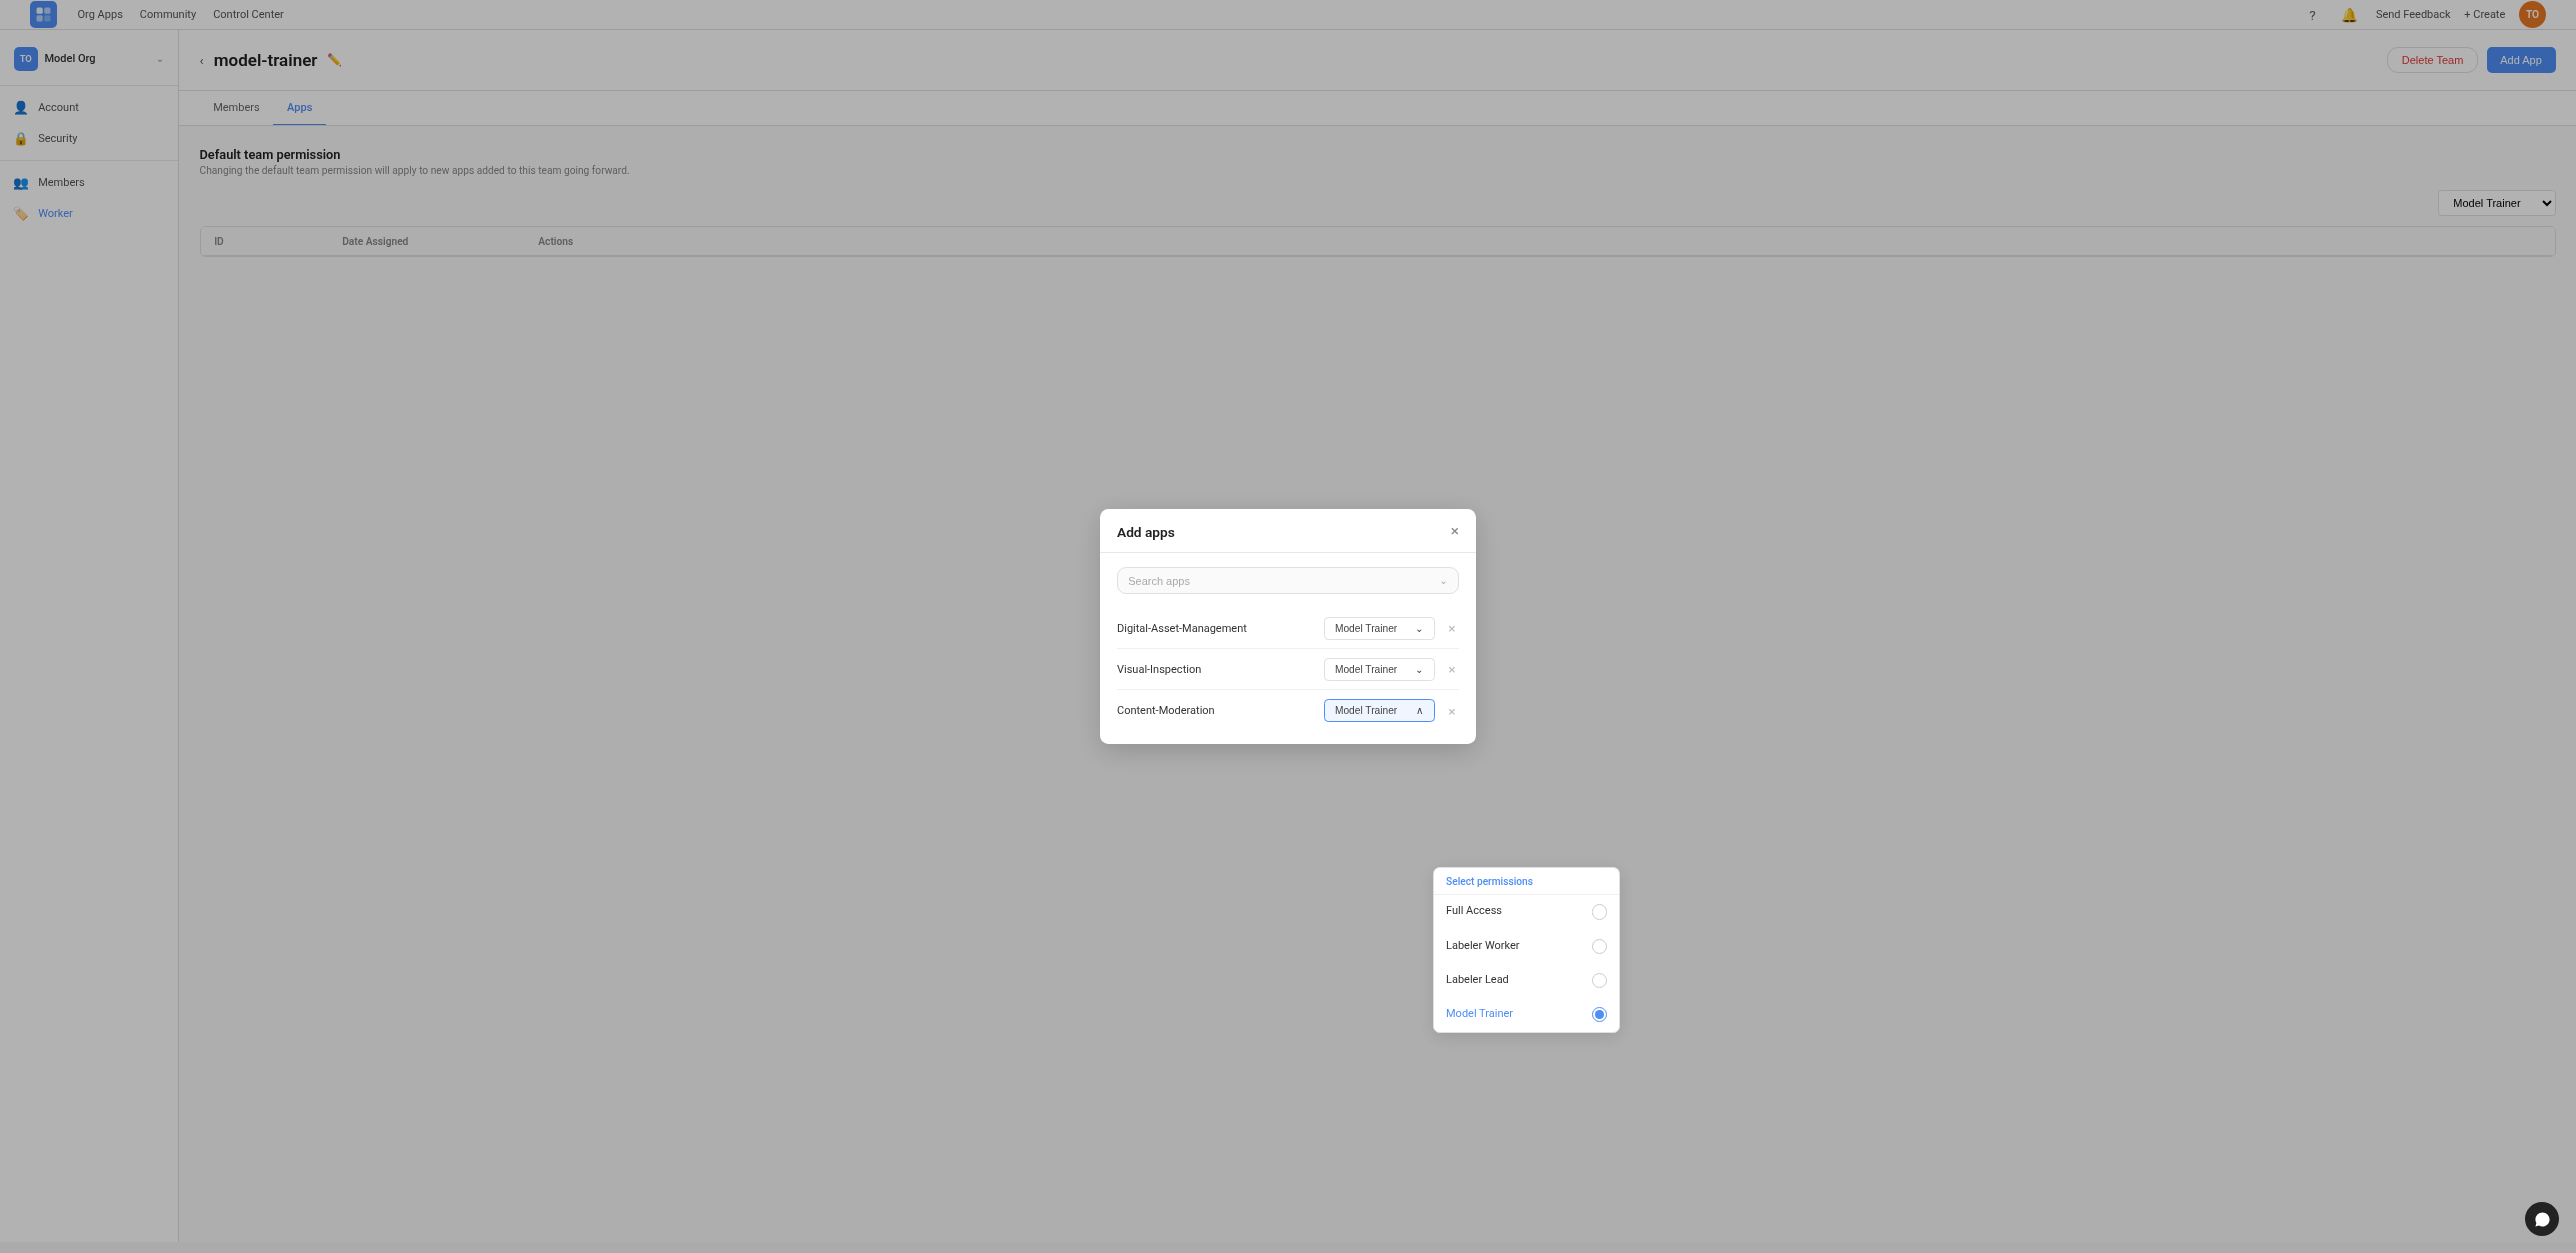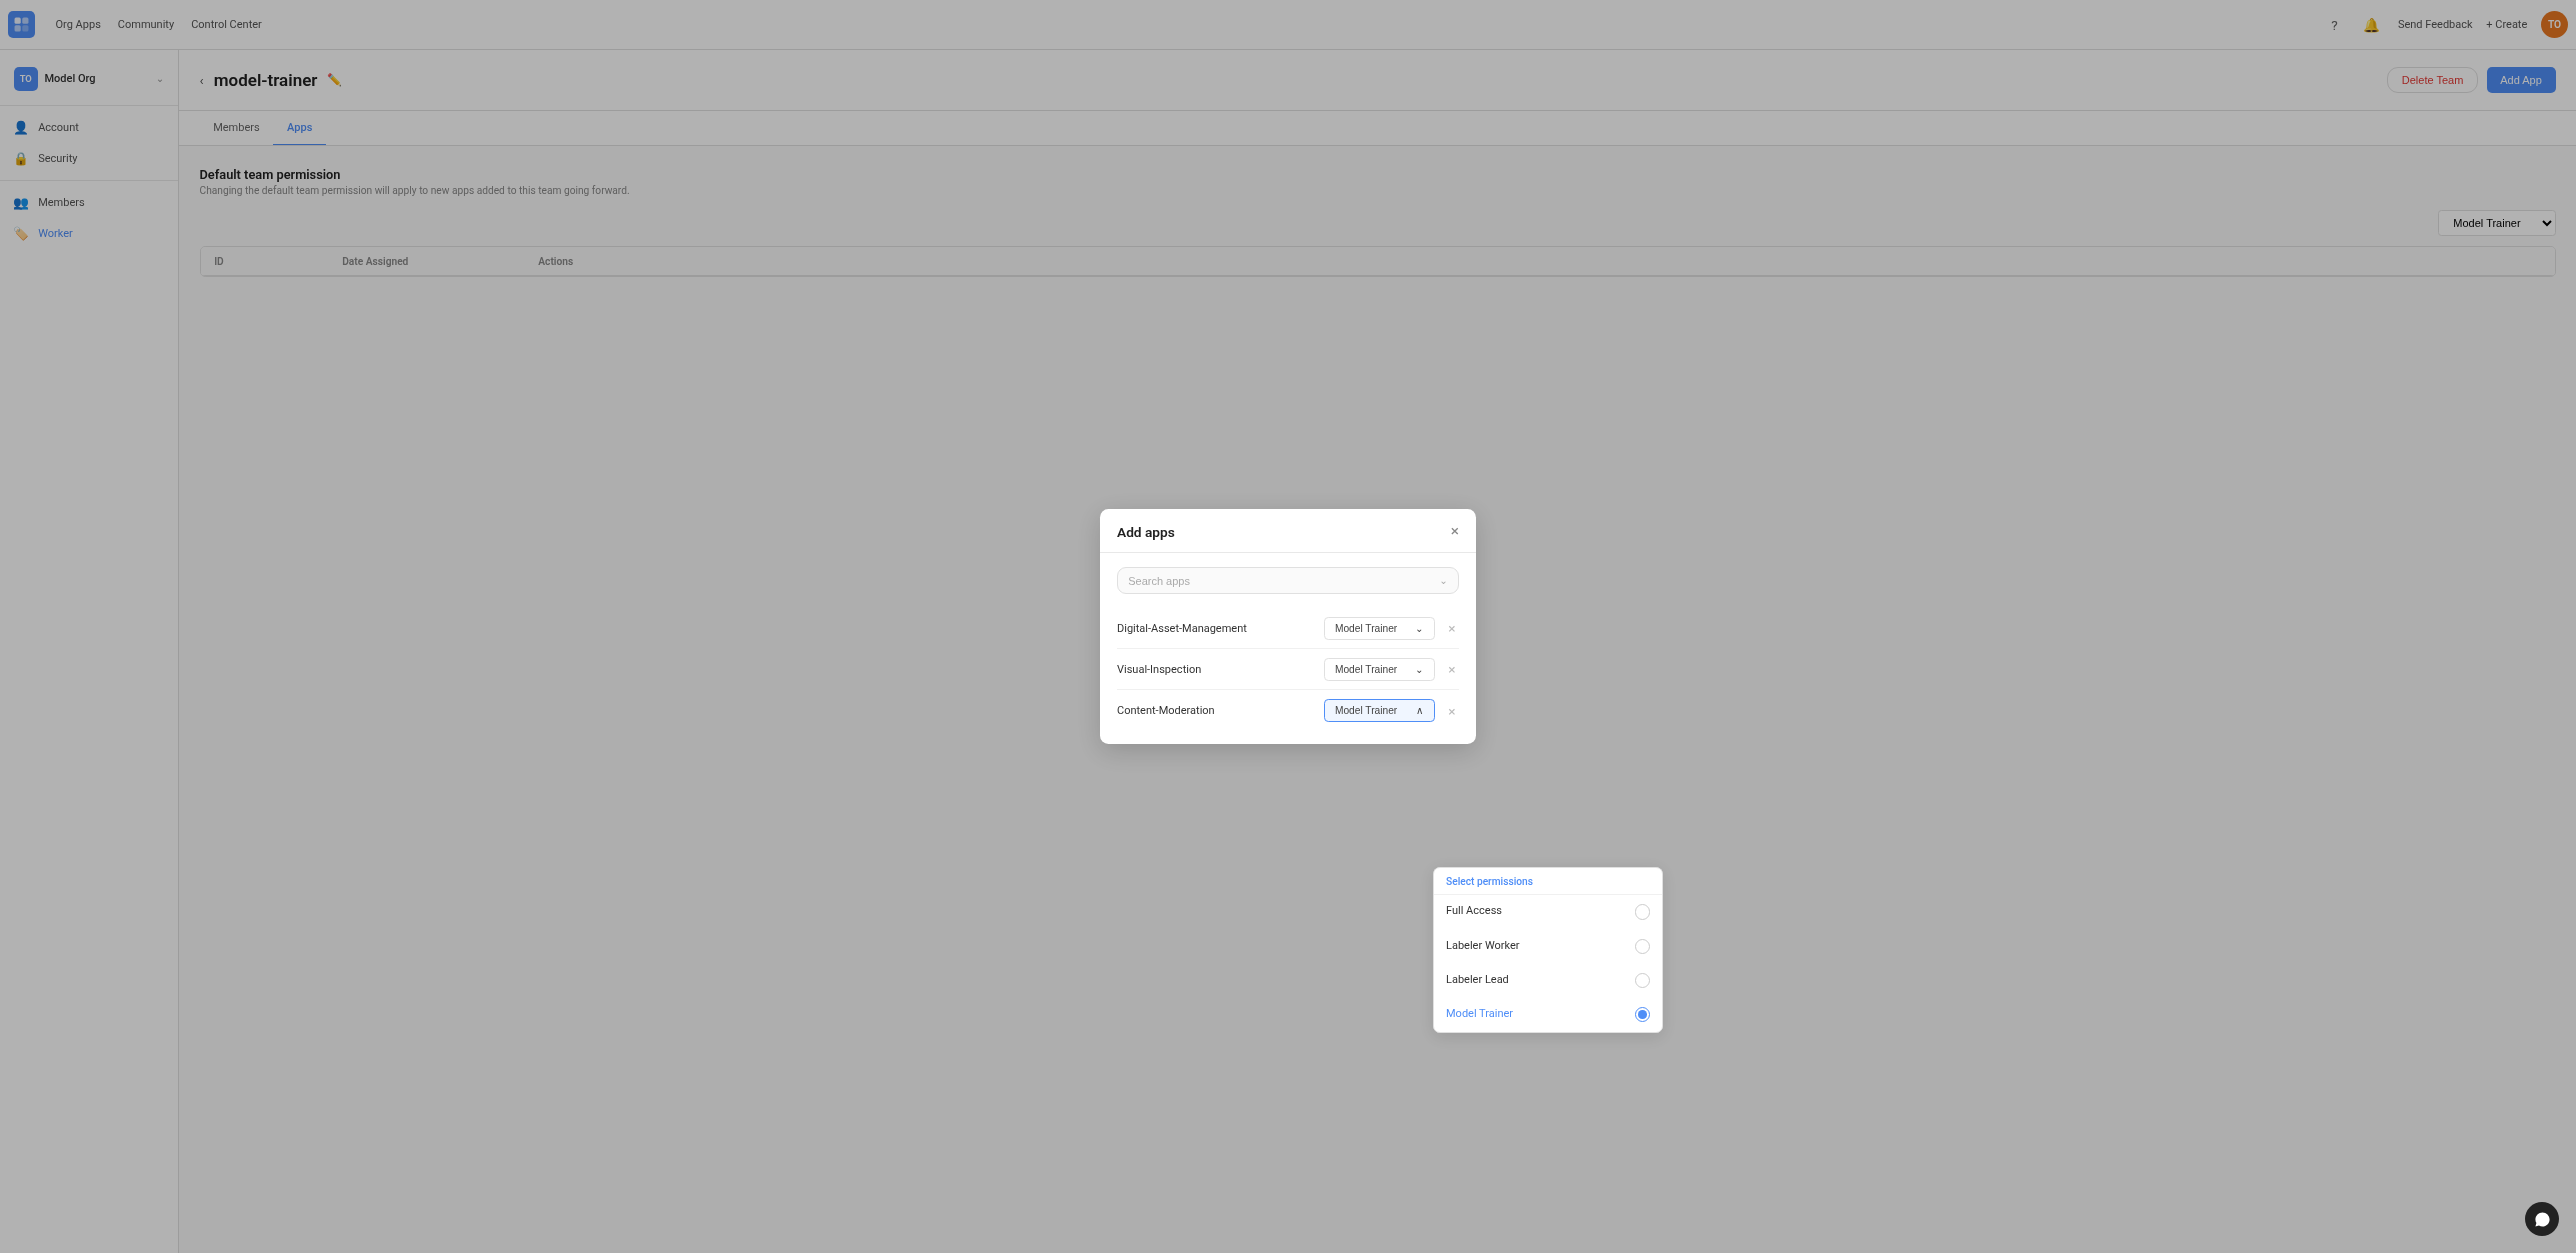--- a/index.html
+++ b/index.html
@@ -1,22 +1,22 @@
 <!DOCTYPE html>
 <html style="font-size:13.7px"><head>
   <meta charset="utf-8">
   <style>
     * { box-sizing: border-box; margin: 0; padding: 0; }
     body { font-family: -apple-system, BlinkMacSystemFont, 'Segoe UI', Roboto, sans-serif; background: #f5f5f5; color: #333; font-size: 12px; }
 
     
     .top-nav {
-      display: flex; align-items: center; height: 50px;
+      display: flex; align-items: center; height: 30px;
       background: #fff; border-bottom: 0.9px solid #e0e0e0;
-      padding: 0 8px; gap: 20.5px; position: relative; z-index: 10;
+      padding: 0 30px; gap: 20.5px; position: relative; z-index: 10;
     }
     .nav-logo { width: 27px; height: 27px; background: #4f8ef7; border-radius: 5.1px; display: flex; align-items: center; justify-content: center; flex-shrink: 0; }
     .nav-logo svg { width: 17px; height: 17px; }
     .nav-links { display: flex; gap: 17px; flex: 1; }
     .nav-link { font-size: 11px; color: #555; cursor: pointer; padding: 3.4px 0; }
     .nav-right { display: flex; align-items: center; gap: 13.7px; margin-left: auto; }
     .nav-icon-btn { width: 24px; height: 24px; display: flex; align-items: center; justify-content: center; cursor: pointer; color: #666; font-size: 13.7px; }
     .send-feedback { font-size: 11px; color: #555; cursor: pointer; }
     .create-btn { display: flex; align-items: center; gap: 3.4px; font-size: 11px; color: #555; cursor: pointer; }
     .user-avatar { width: 27px; height: 27px; background: #e87722; border-radius: 50%; display: flex; align-items: center; justify-content: center; color: #fff; font-size: 10.2px; font-weight: 600; cursor: pointer; }
@@ -81,21 +81,21 @@
     .search-bar input::placeholder { color: #aaa; }
     .search-chevron { color: #aaa; font-size: 10.2px; }
     .app-row { display: flex; align-items: center; padding: 8.5px 0; border-bottom: 0.9px solid #f0f0f0; gap: 10.2px; }
     .app-row:last-child { border-bottom: none; }
     .app-name { flex: 1; font-size: 11px; color: #333; }
     .permission-btn { display: flex; align-items: center; gap: 5.1px; padding: 5.1px 10.2px; border: 0.9px solid #e0e0e0; border-radius: 4.3px; background: #fff; font-size: 10.2px; color: #444; cursor: pointer; min-width: 111px; justify-content: space-between; }
     .permission-btn.active-open { border-color: #4f8ef7; background: #f0f6ff; }
     .remove-btn { color: #bbb; cursor: pointer; font-size: 13.7px; padding: 1.7px 3.4px; }
 
     
-    .dropdown-popup { position: absolute; background: #fff; border: 0.9px solid #e0e0e0; border-radius: 6.8px; box-shadow: 0 3.4px 17px rgba(0,0,0,0.12); width: 230px; z-index: 200; top: 358px; left: 333px; }
+    .dropdown-popup { position: absolute; background: #fff; border: 0.9px solid #e0e0e0; border-radius: 6.8px; box-shadow: 0 3.4px 17px rgba(0,0,0,0.12); width: 187px; z-index: 200; top: 358px; left: 333px; }
     .dropdown-popup-header { padding: 8.5px 12px 6.8px; font-size: 10.2px; color: #4f8ef7; font-weight: 500; border-bottom: 0.9px solid #f0f0f0; }
     .dropdown-option { display: flex; align-items: flex-start; justify-content: space-between; padding: 9.4px 12px; cursor: pointer; font-size: 11px; color: #333; }
     .dropdown-option.selected { color: #4f8ef7; }
     .radio-circle { width: 15.4px; height: 15.4px; border-radius: 50%; border: 1.7px solid #ccc; display: flex; align-items: center; justify-content: center; }
     .radio-circle.checked { border-color: #4f8ef7; }
     .radio-circle.checked::after { content: ''; width: 8.5px; height: 8.5px; border-radius: 50%; background: #4f8ef7; }
 
     
     .chat-bubble { position: fixed; bottom: 17px; right: 17px; width: 34px; height: 34px; background: #222; border-radius: 50%; display: flex; align-items: center; justify-content: center; cursor: pointer; z-index: 300; }
     .chat-bubble svg { color: #fff; }

